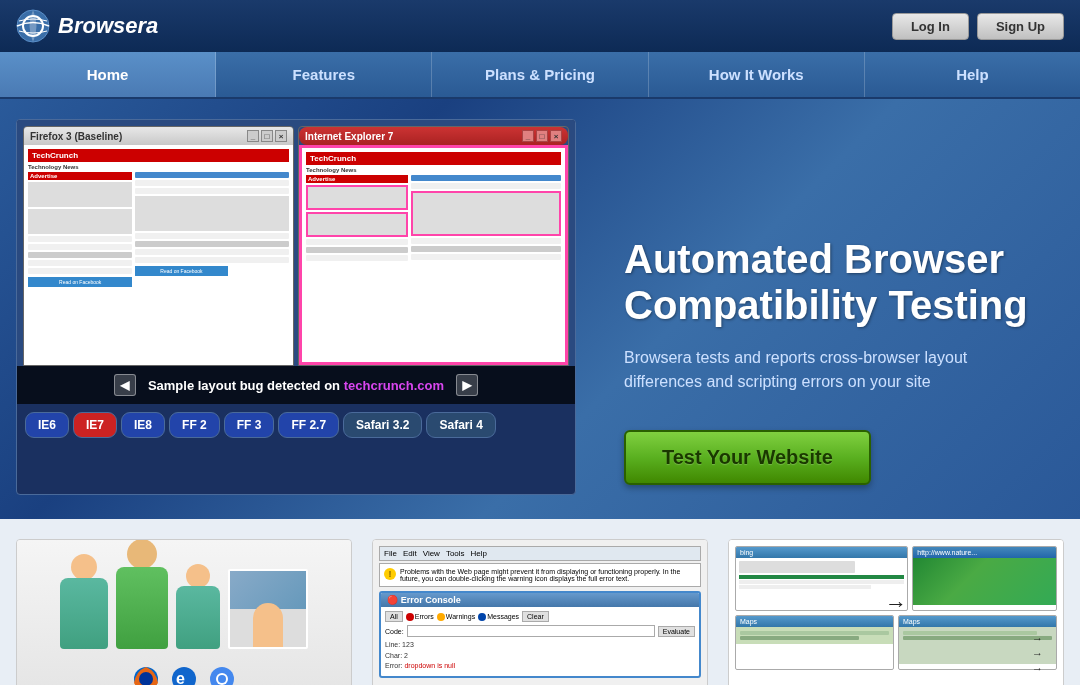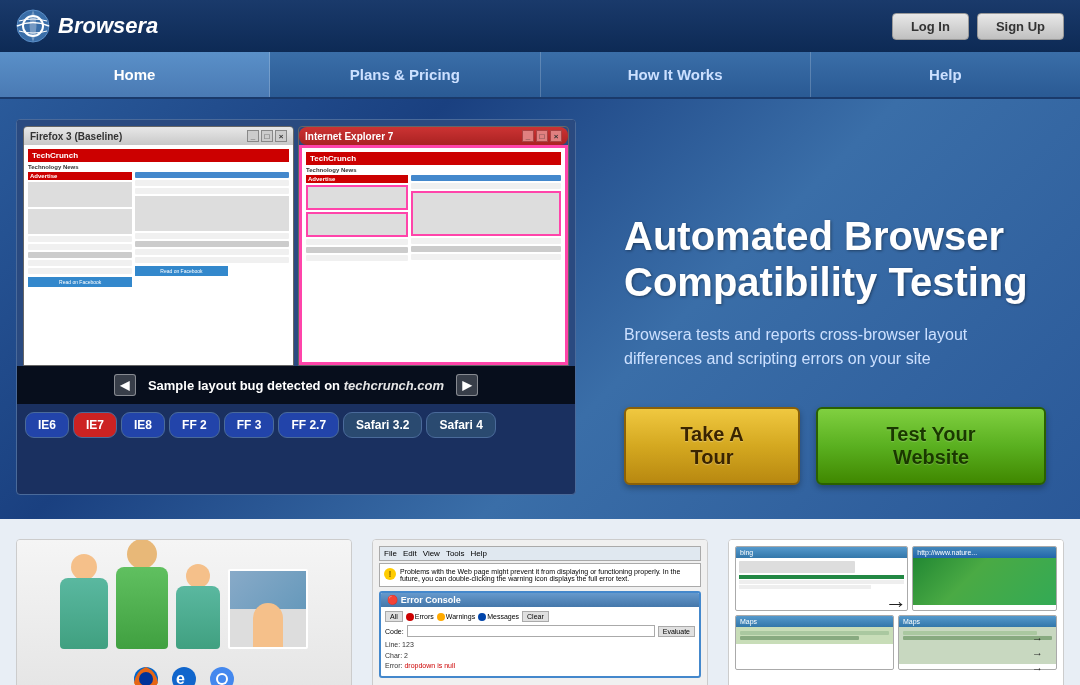--- a/index.html
+++ b/index.html
@@ -178,21 +178,21 @@
       color: white;
       text-align: center;
       padding: 8px 16px;
       font-size: 13px;
       font-weight: bold;
       display: flex;
       align-items: center;
       justify-content: center;
       gap: 12px;
     }
-    .demo-label a { color: #e5e5e5; text-decoration: none; font-style: italic; }
+    .demo-label a { color: #d946ef; text-decoration: none; }
     .nav-arrow {
       background: rgba(255,255,255,0.2);
       border: 1px solid rgba(255,255,255,0.4);
       color: white;
       width: 22px;
       height: 22px;
       border-radius: 3px;
       display: flex;
       align-items: center;
       justify-content: center;
@@ -365,20 +365,21 @@
     <span class="logo-text">Browsera</span>
   </div>
   <div class="header-buttons">
     <button class="header-btn">Log In</button>
     <button class="header-btn">Sign Up</button>
   </div>
 </div>
 
 <nav class="nav">
   <div class="nav-item active">Home</div>
+  <div class="nav-item">Features</div>
   <div class="nav-item">Plans &amp; Pricing</div>
   <div class="nav-item">How It Works</div>
   <div class="nav-item">Help</div>
 </nav>
 
 <div class="hero">
 
   <div class="demo-box">
     <div class="demo-screenshots">
 
@@ -477,21 +478,20 @@
       <div class="browser-tab blue-tab">FF 2.7</div>
       <div class="browser-tab" style="background:#2a4a70;">Safari 3.2</div>
       <div class="browser-tab" style="background:#2a4a70;">Safari 4</div>
     </div>
   </div>
 
   <div class="hero-content">
     <h1 class="hero-title">Automated Browser Compatibility Testing</h1>
     <p class="hero-subtitle">Browsera tests and reports cross-browser layout differences and scripting errors on your site</p>
     <div class="hero-buttons">
-      <button class="btn-tour">Take A Tour</button>
       <button class="btn-test">Test Your Website</button>
     </div>
   </div>
 </div>
 
 <div class="bottom-section">
 
   <div class="bottom-card">
     <div class="card1-content">
       <div style="display:flex;gap:8px;align-items:flex-end;justify-content:center;">

